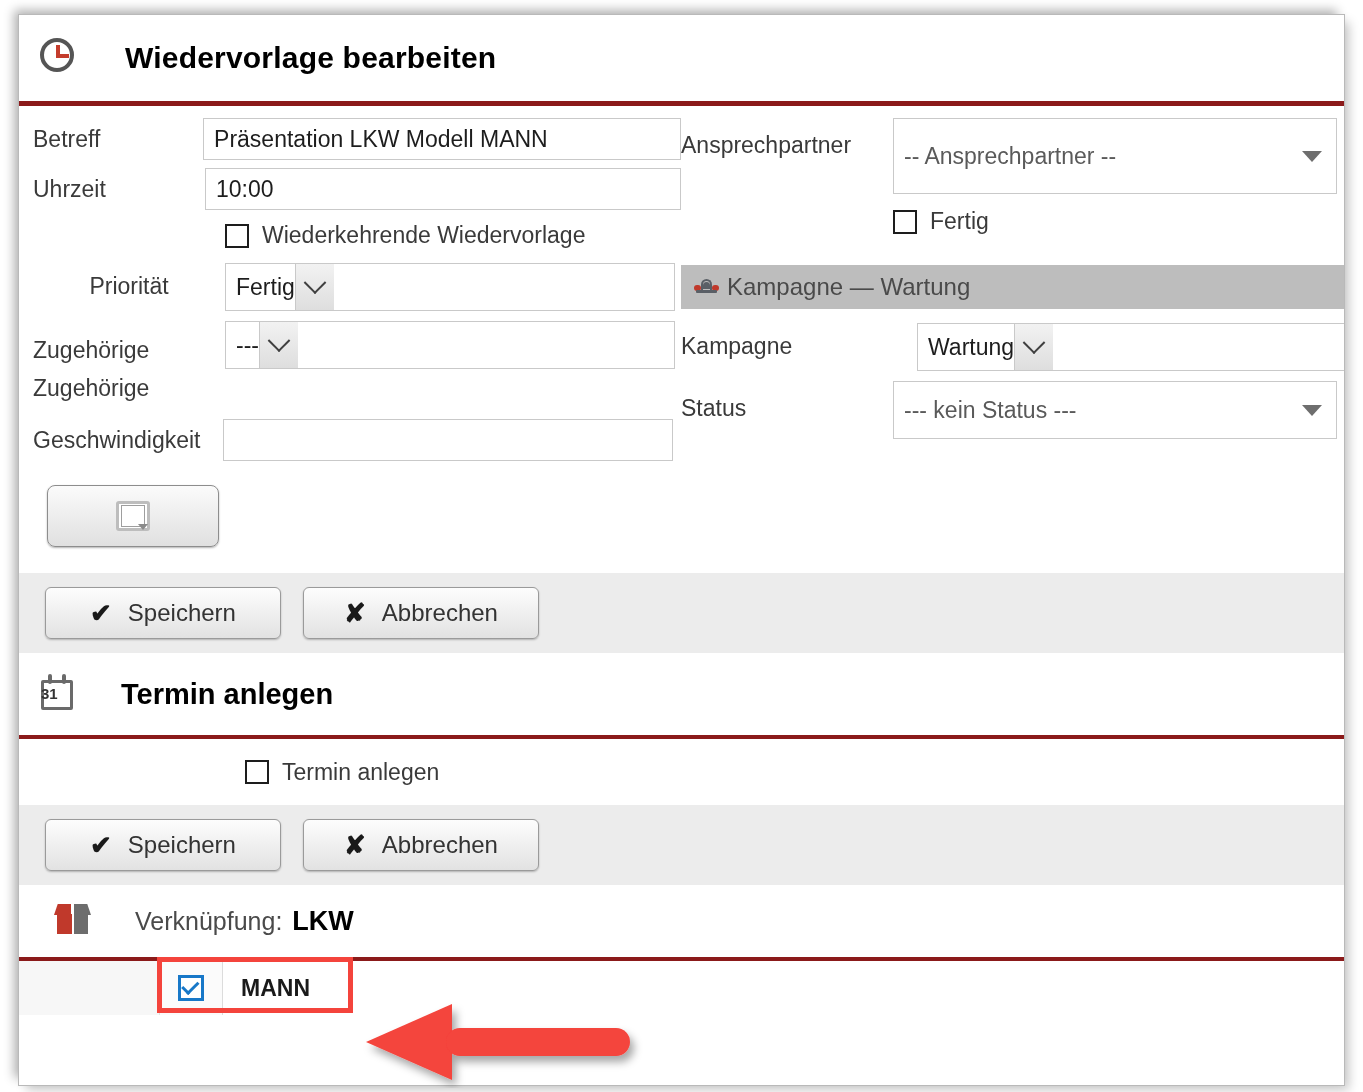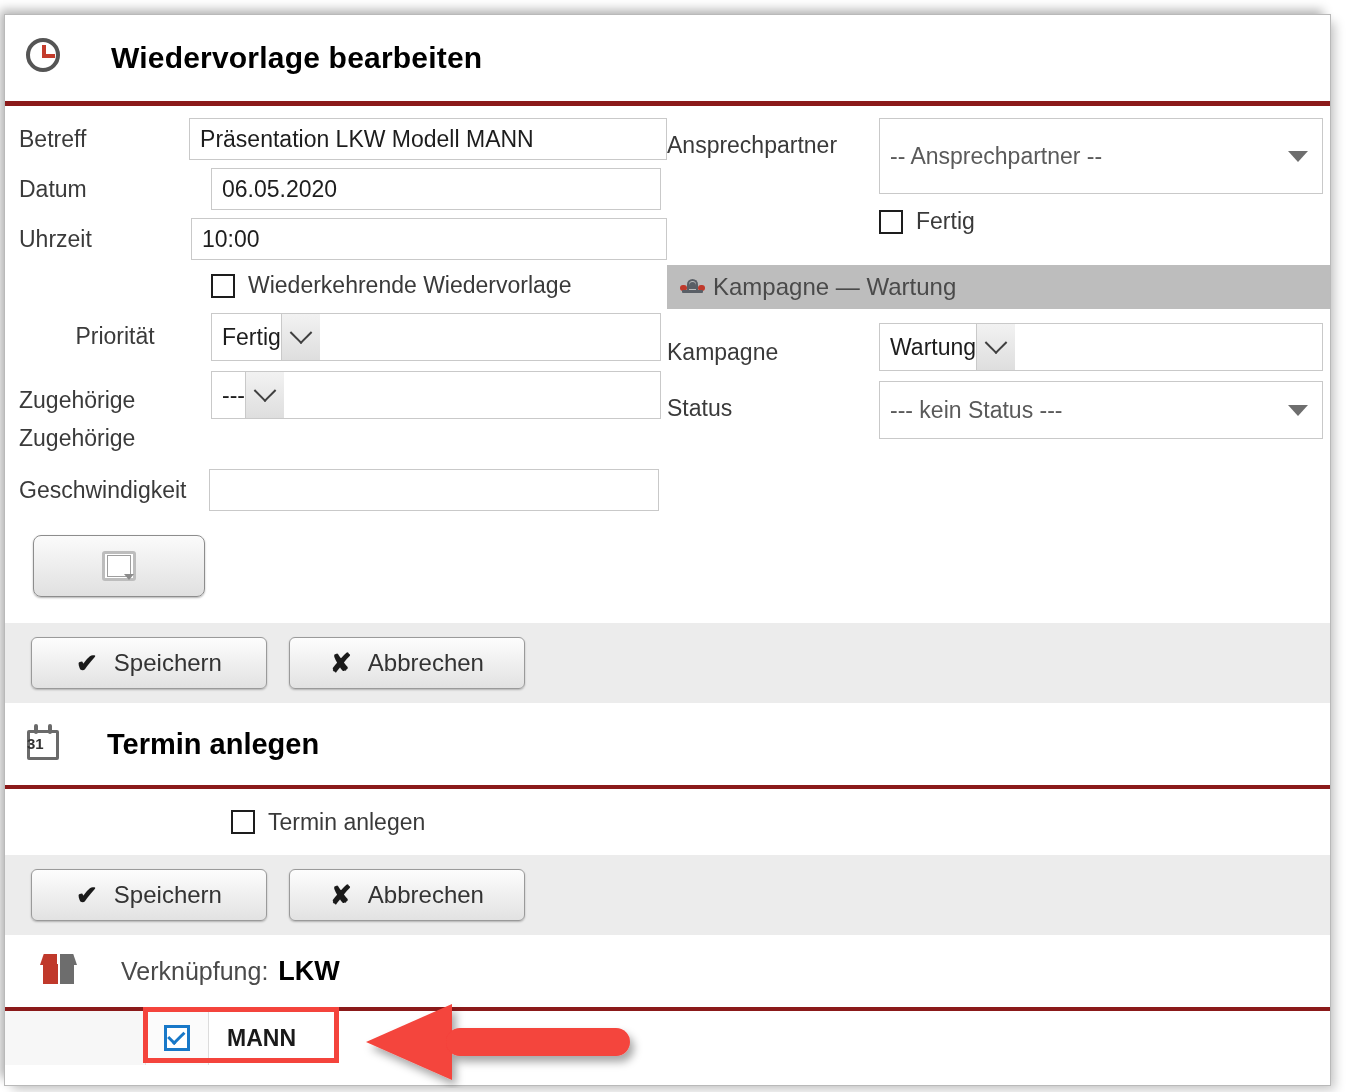--- a/index.html
+++ b/index.html
@@ -6,21 +6,21 @@
   html,body{margin:0;padding:0;}
   body{
     width:1363px;height:1092px;
     background:#ffffff;
     font-family:"Liberation Sans", sans-serif;
     overflow:hidden;
   }
   
   #frame{
     position:absolute;
-    left:4px;top:14px;
+    left:18px;top:14px;
     width:1327px;height:1072px;
     background:#ffffff;
     border:1px solid #b9b9b9;
     box-shadow:-6px -6px 10px -2px rgba(0,0,0,.30), 6px 6px 10px -2px rgba(0,0,0,.22);
     box-sizing:border-box;
     overflow:hidden;
   }
   
   .panel-header{
     height:86px;
@@ -210,24 +210,20 @@
 
   <div class="form-body">
 
     <div class="col col-left">
 
       <div class="row" style="padding:12px 0 0 14px;">
         <div class="lbl" style="width:192px;padding-top:8px;">Betreff</div>
         <div class="fld" style="width:538px;height:42px;">Präsentation LKW Modell MANN</div>
       </div>
 
-      <div class="row" style="padding:8px 0 0 14px;">
-        <div class="lbl" style="width:192px;padding-top:8px;">Datum</div>
-        <div class="fld" style="width:450px;height:42px;">06.05.2020</div>
-      </div>
 
       <div class="row" style="padding:8px 0 0 14px;">
         <div class="lbl" style="width:192px;padding-top:8px;">Uhrzeit</div>
         <div class="fld" style="width:530px;height:42px;">10:00</div>
       </div>
 
       <div class="row" style="padding:12px 0 0 206px;">
         <div class="cbx-row">
           <div class="cbx"></div>
           <div class="cbx-lbl">Wiederkehrende Wiedervorlage</div>
@@ -294,23 +290,23 @@
         <div class="camp-ico">
           <div class="c1"></div>
             <div class="c2"></div>
             <div class="w1"></div>
             <div class="w2"></div>
             <div class="bar"></div>
         </div>
         <span>Kampagne — Wartung</span>
       </div>
 
-      <div class="row" style="padding:14px 0 0 0;align-items:center;">
+      <div class="row" style="padding:14px 0 0 0;">
         <div class="lbl" style="width:212px;padding-top:10px;">Kampagne</div>
-        <div class="fld" style="width:444px;height:48px;">
+        <div class="fld" style="width:444px;height:48px;margin-left:24px;">
           <span>Wartung</span>
           <div class="dd-btn">
             <span class="chev"></span>
           </div>
         </div>
       </div>
 
       <div class="row" style="padding:10px 0 0 0;">
         <div class="lbl" style="width:212px;padding-top:14px;">Status</div>
         <div class="fld placeholder" style="width:444px;height:58px;">

